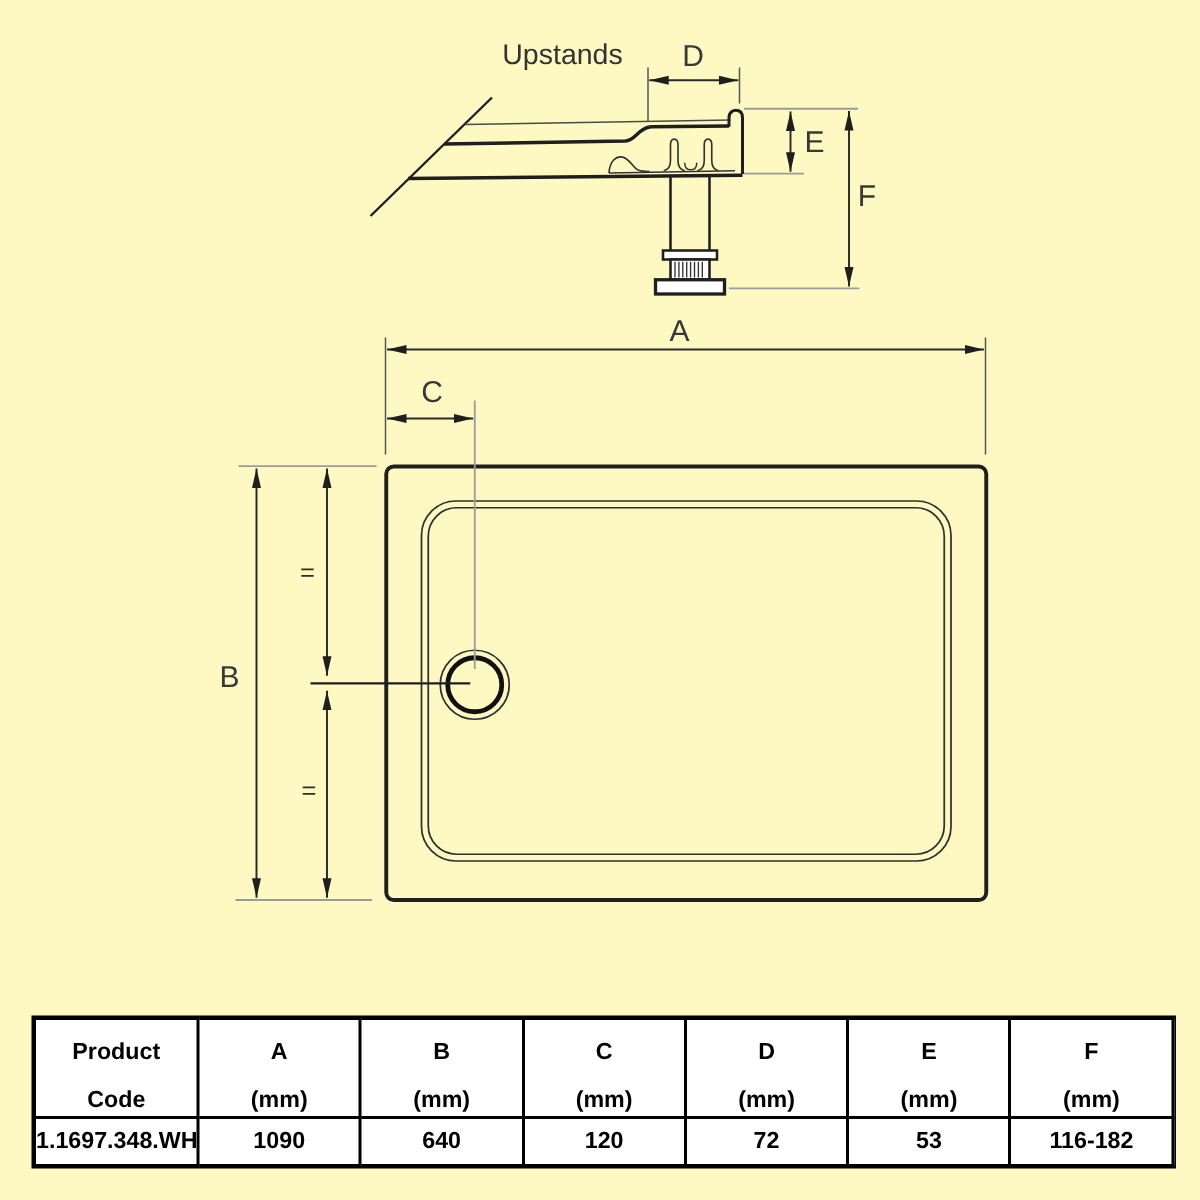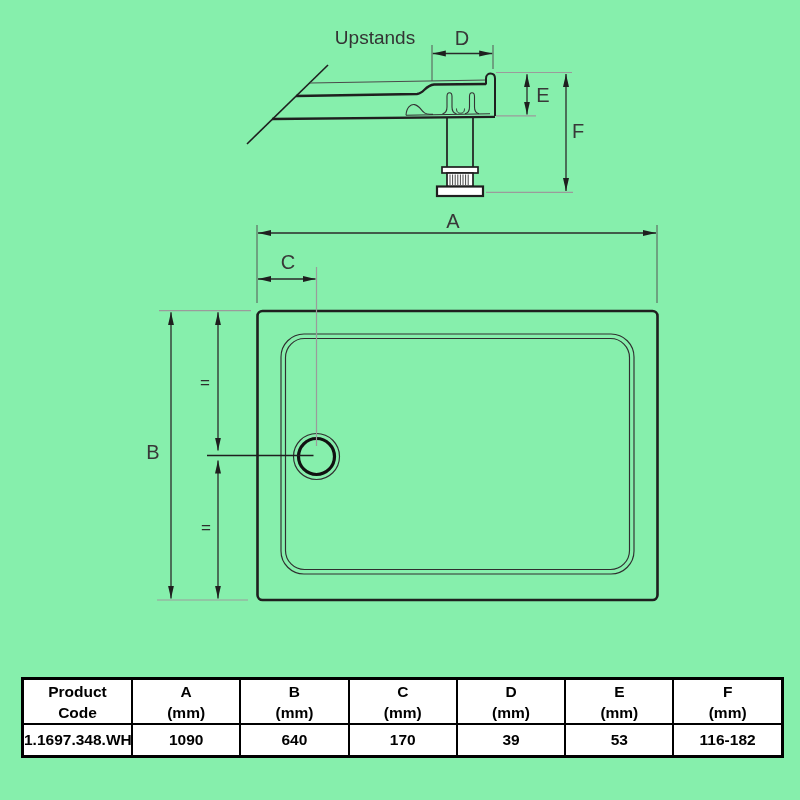--- a/index.html
+++ b/index.html
@@ -1,37 +1,37 @@
 <!DOCTYPE html>
 <html><head>
 <meta charset="utf-8">
 <style>
   html,body{margin:0;padding:0;background:#fff;}
   .canvas{
-    position:relative;width:800px;height:800px;background:#86efac;
+    position:relative;width:800px;height:800px;background:#fef9c3;
     font-family:"Liberation Sans",sans-serif;overflow:hidden;
   }
   .drawing{position:absolute;left:0;top:0;}
   .lbl{
     position:absolute;transform:translate(-50%,-50%);
     font-size:20px;color:#383838;white-space:nowrap;line-height:1;
   }
   .lbl.section{font-size:19px;color:#333;}
   .lbl.eq{font-size:17px;color:#2d2d2d;}
   table.spec{
     position:absolute;left:22px;top:678px;width:759px;
     border-collapse:collapse;table-layout:fixed;
     font-family:"Liberation Sans",sans-serif;
     font-size:15.5px;font-weight:bold;color:#000;
     box-shadow:0 0 0 1px #000;
     background:#fff;
   }
   .spec td{border:2px solid #000;text-align:center;vertical-align:middle;padding:0;}
   .spec .hdr{height:43px;}
-  .spec .hdr div{line-height:20px;padding-top:1px;}
+  .spec .hdr div{line-height:20px;padding-top:12px;}
   .spec .val{height:30px;margin-left:12px;}
 </style>
 </head>
 <body>
 
 <div class="canvas">
 
   <svg class="drawing" width="800" height="800" viewBox="0 0 800 800">
     <defs>
       <marker id="ah" markerUnits="userSpaceOnUse" markerWidth="14" markerHeight="9" refX="13" refY="4" orient="auto-start-reverse">
@@ -150,21 +150,21 @@
         </td>
         <td class="hdr">
           <div>F</div>
           <div>(mm)</div>
         </td>
       </tr>
       <tr>
         <td class="val">1.1697.348.WH</td>
         <td class="val">1090</td>
         <td class="val">640</td>
-        <td class="val">170</td>
-        <td class="val">39</td>
+        <td class="val">120</td>
+        <td class="val">72</td>
         <td class="val">53</td>
         <td class="val">116-182</td>
       </tr>
     </tbody>
   </table>
 
 </div>
 
 </body></html>

